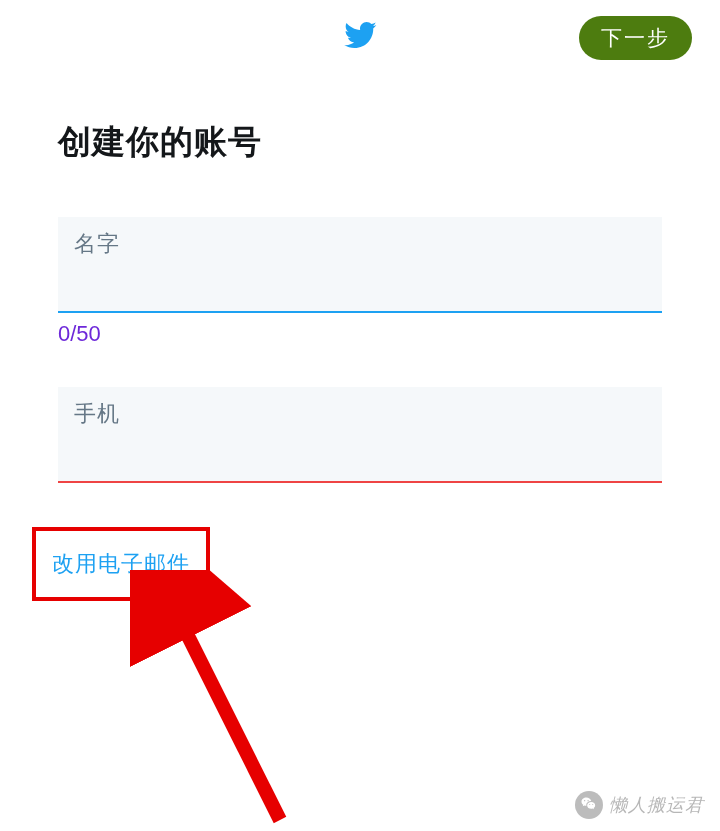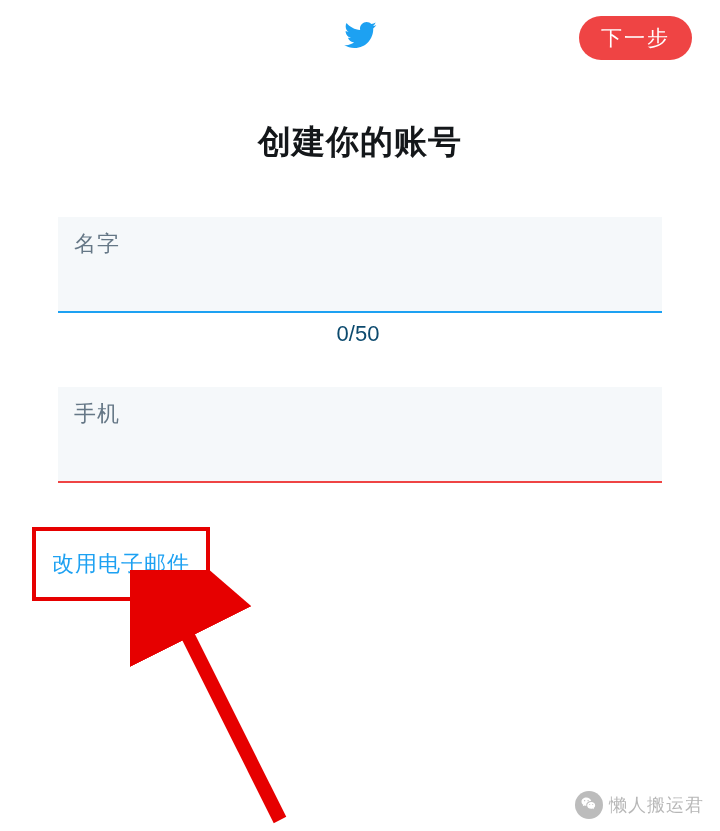--- a/index.html
+++ b/index.html
@@ -22,40 +22,39 @@
       position: absolute;
       left: 50%;
       transform: translateX(-50%);
       top: 18px;
     }
     .logo svg { width: 34px; height: 34px; fill: #1DA1F2; }
     .next-btn {
       position: absolute;
       right: 28px;
       top: 16px;
-      background: #ef4444;
+      background: #4d7c0f;
       color: #fff;
       border: none;
       border-radius: 22px;
       padding: 0 22px;
       height: 44px;
       font-size: 21px;
       font-weight: 400;
       cursor: pointer;
       letter-spacing: 2px;
     }
     .content { padding: 0 58px; }
     .title {
       font-size: 33px;
       font-weight: 700;
       color: #14171a;
       margin-top: 52px;
       margin-bottom: 52px;
       letter-spacing: 1px;
-      text-align: center;
     }
     .input-wrap {
       background: #F5F8FA;
       border-bottom: 2px solid #1DA1F2;
       height: 96px;
       padding: 12px 16px 0 16px;
       margin-bottom: 8px;
       position: relative;
     }
     .input-wrap.gray { border-bottom: 2px solid #ef4444; }
@@ -67,22 +66,22 @@
     .input-field {
       width: 100%;
       border: none;
       background: transparent;
       outline: none;
       font-size: 22px;
       color: #14171a;
       margin-top: 6px;
     }
     .counter {
-      text-align: center;
-      color: #0c4a6e;
+      text-align: left;
+      color: #6d28d9;
       font-size: 22px;
       margin-bottom: 40px;
       padding-right: 4px;
     }
     .email-link-wrap {
       position: relative;
       display: inline-block;
       margin-top: 36px;
       margin-left: -26px;
     }
@@ -103,20 +102,21 @@
       pointer-events: none;
     }
     .watermark {
       position: absolute;
       right: 16px;
       bottom: 12px;
       display: flex;
       align-items: center;
       gap: 6px;
       opacity: 0.7;
+      font-style: italic;
     }
     .watermark-icon {
       width: 28px; height: 28px;
       background: #a0a0a0;
       border-radius: 50%;
       display: flex;
       align-items: center;
       justify-content: center;
     }
     .watermark-icon svg { width: 18px; height: 18px; fill: #fff; }

